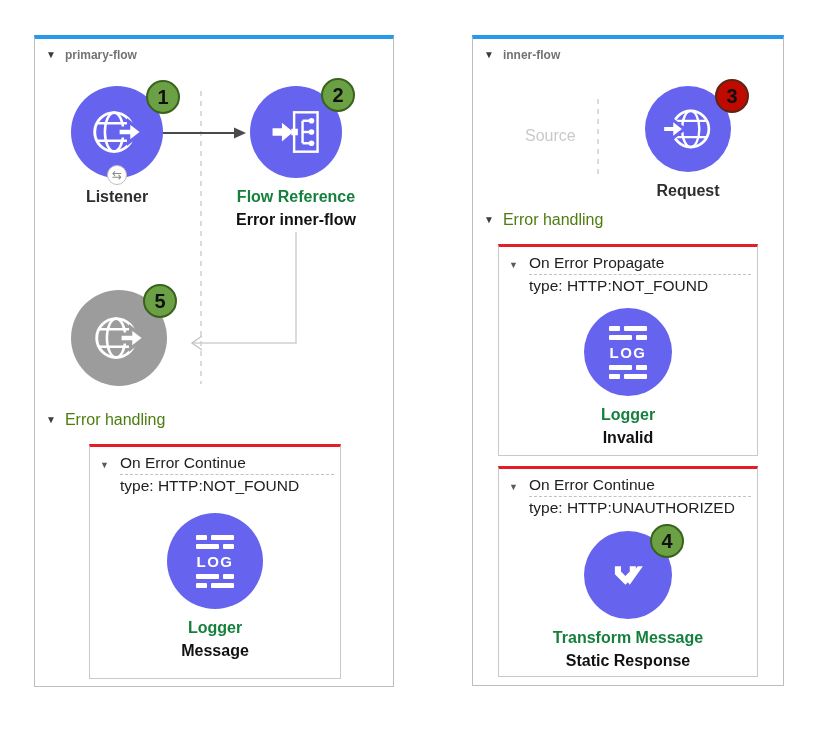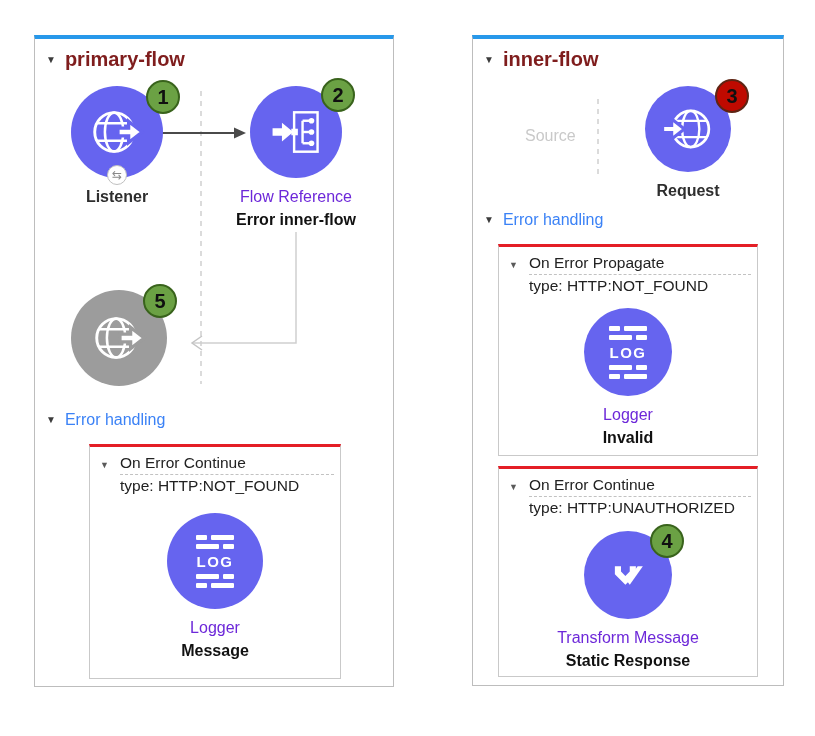--- a/index.html
+++ b/index.html
@@ -6,40 +6,40 @@
   .canvas{position:relative;width:815px;height:736px;background:#ffffff;overflow:hidden;
           font-family:"Liberation Sans","DejaVu Sans",sans-serif;}
 
   
   .panel{position:absolute;background:#ffffff;border:1px solid #bdbdbd;border-top:4px solid #2798ea;box-sizing:border-box;}
   .panel-left{left:34px;top:35px;width:360px;height:652px;}
   .panel-right{left:472px;top:35px;width:312px;height:651px;}
 
   .flow-title{position:absolute;left:11px;top:9px;display:flex;align-items:center;gap:9px;}
   .tri{font-size:10px;color:#3c3c3c;line-height:1;}
-  .flow-title .lbl{font-size:20px;font-weight:600;color:#7f1d1d;}
+  .flow-title .lbl{font-size:12px;font-weight:600;color:#737373;}
 
   .section-title{position:absolute;display:flex;align-items:center;gap:9px;}
-  .section-title .lbl{font-size:16px;font-weight:500;color:#3b82f6;}
+  .section-title .lbl{font-size:16px;font-weight:500;color:#4d7c0f;}
 
   
   .node{position:absolute;display:flex;flex-direction:column;align-items:center;}
   .circle{position:relative;border-radius:50%;background:#6664ef;display:flex;align-items:center;justify-content:center;}
   .circle.c92{width:92px;height:92px;}
   .circle.c96{width:96px;height:96px;}
   .circle.c88{width:88px;height:88px;}
   .circle.c86{width:86px;height:86px;}
   .circle.gray{background:#9c9c9c;}
 
   .badge{position:absolute;width:34px;height:34px;border-radius:50%;background:#6ba144;border:2px solid #39631c;
          display:flex;align-items:center;justify-content:center;font-size:20px;font-weight:600;color:#101010;box-sizing:border-box;z-index:3;}
   .badge.red{background:#bf0a00;border-color:#5e2413;}
 
   .nlabel{margin-top:9px;font-size:16px;font-weight:600;color:#2e2e2e;line-height:1.3;white-space:nowrap;}
-  .ntype{margin-top:9px;font-size:16px;font-weight:400;color:#6d28d9;line-height:1.3;white-space:nowrap;}
+  .ntype{margin-top:9px;font-size:16px;font-weight:700;color:#15803d;line-height:1.3;white-space:nowrap;}
   .nname{margin-top:2px;font-size:16px;font-weight:700;color:#111111;line-height:1.3;white-space:nowrap;}
 
   .xchg{position:absolute;left:50%;bottom:-7px;transform:translateX(-50%);width:20px;height:20px;border-radius:50%;
         background:#fff;border:1px solid #c0c0c0;color:#8a8a8a;font-size:12px;line-height:18px;text-align:center;box-sizing:border-box;}
 
   .ghost-label{position:absolute;font-size:16px;color:#c9c9c9;font-weight:500;}
 
   
   .log-icon{display:flex;flex-direction:column;align-items:center;gap:4px;text-align:right;}
   .log-row{display:flex;gap:4px;}

